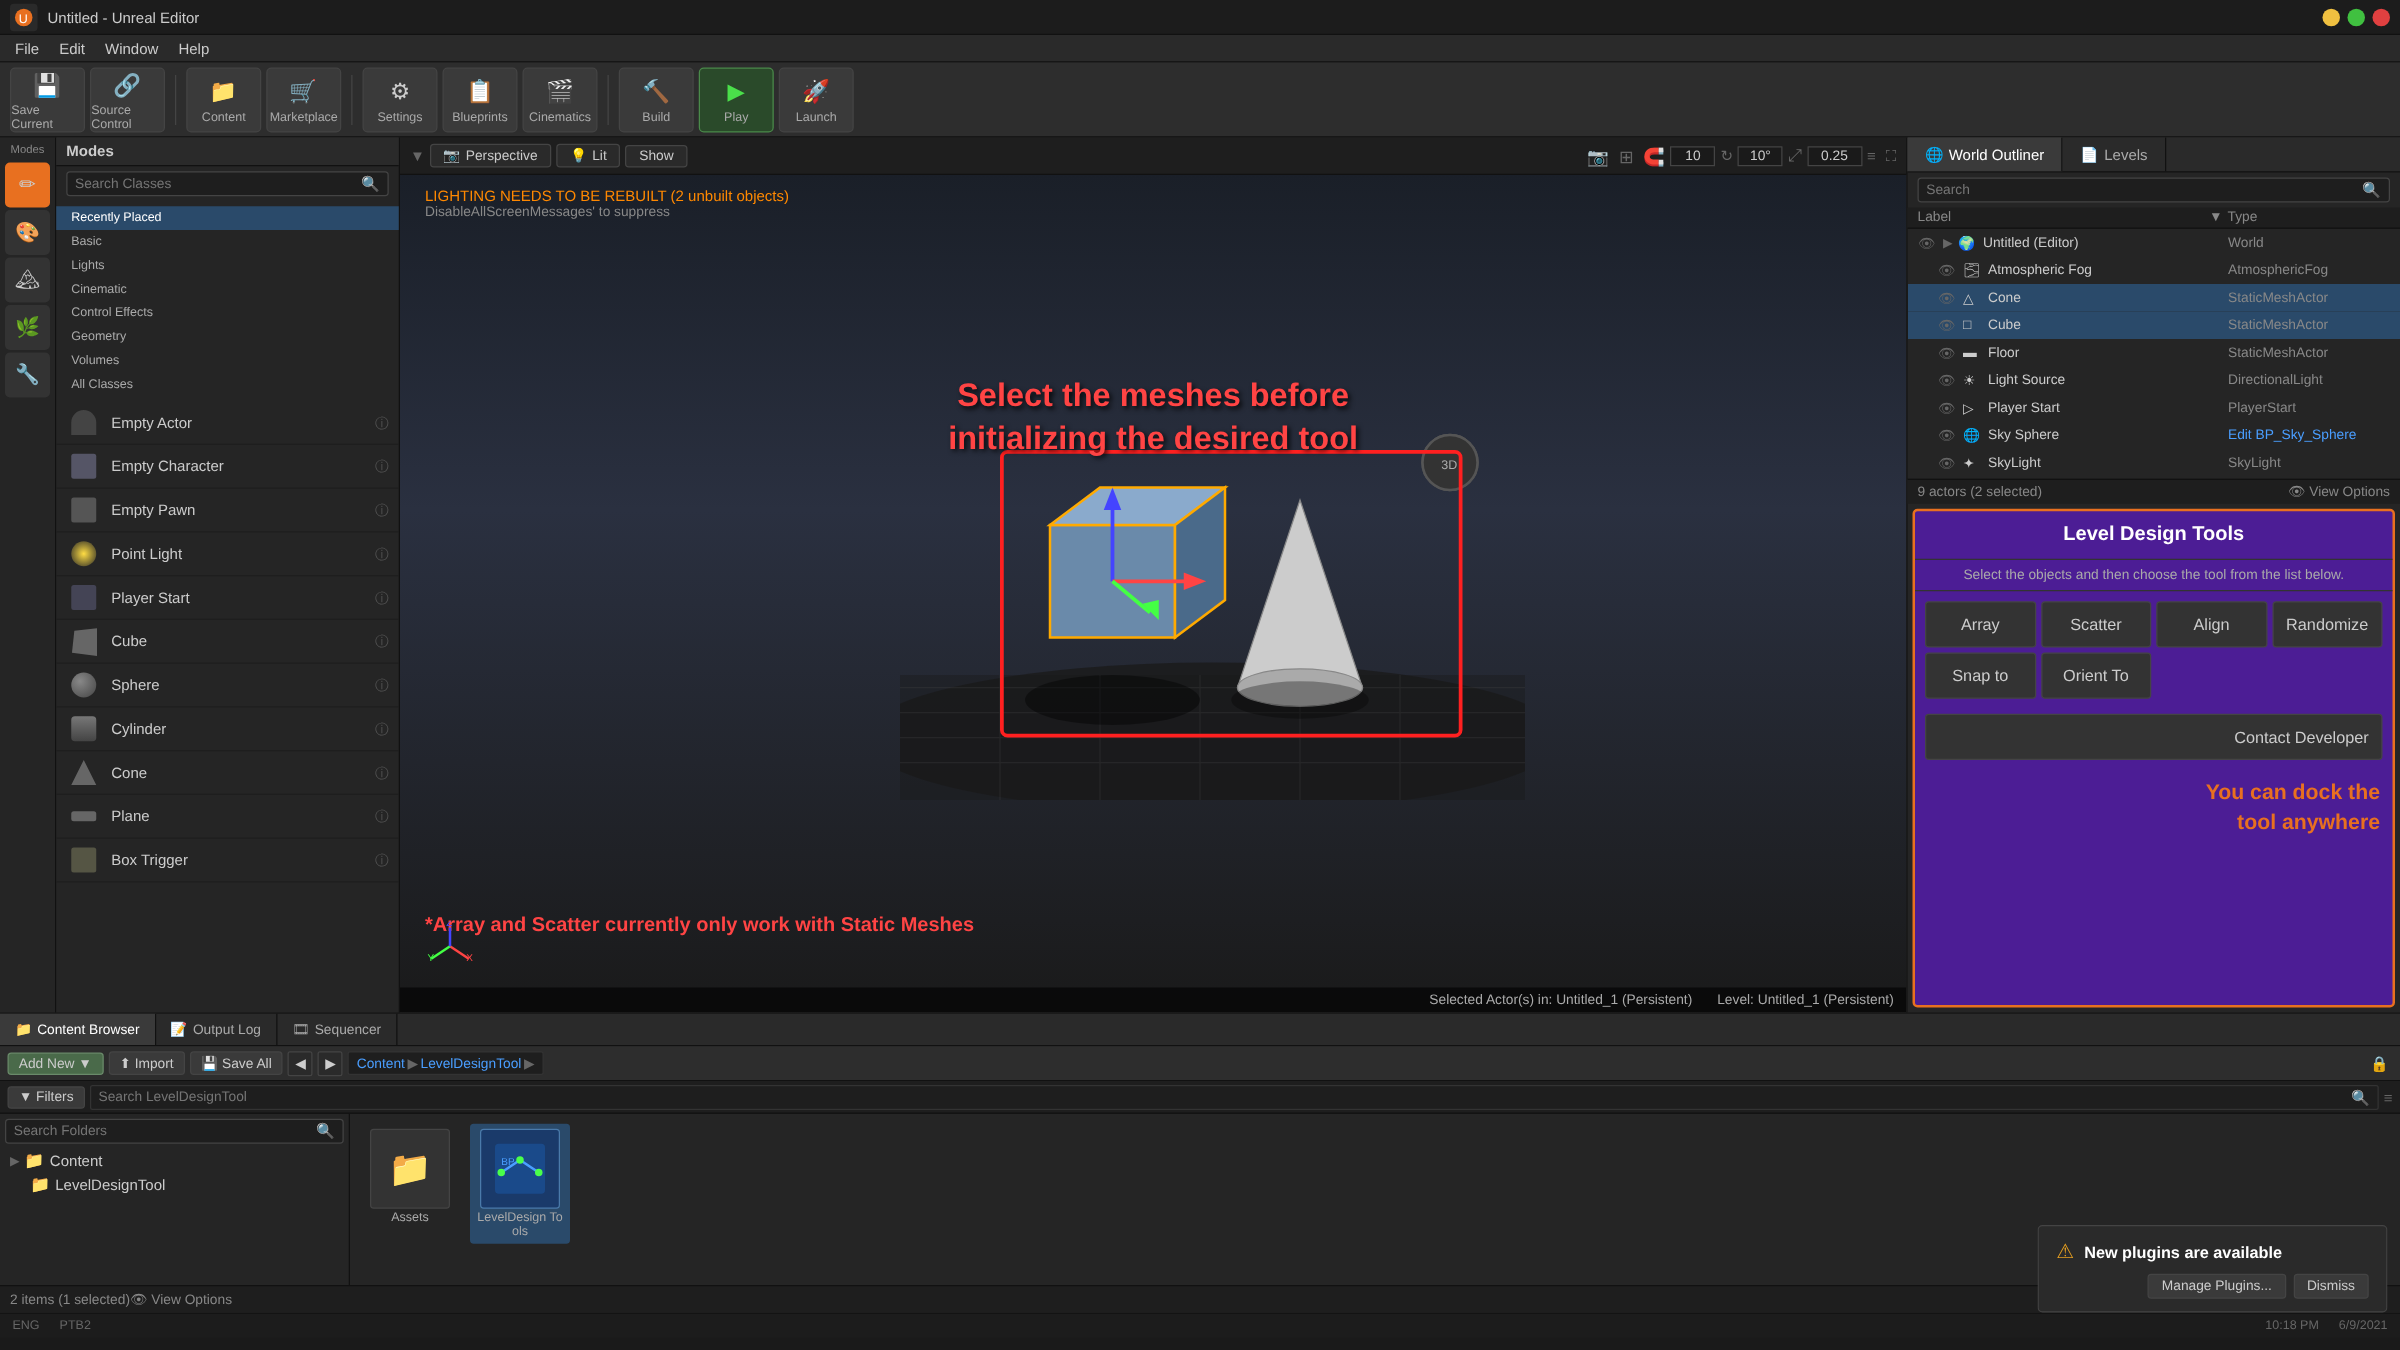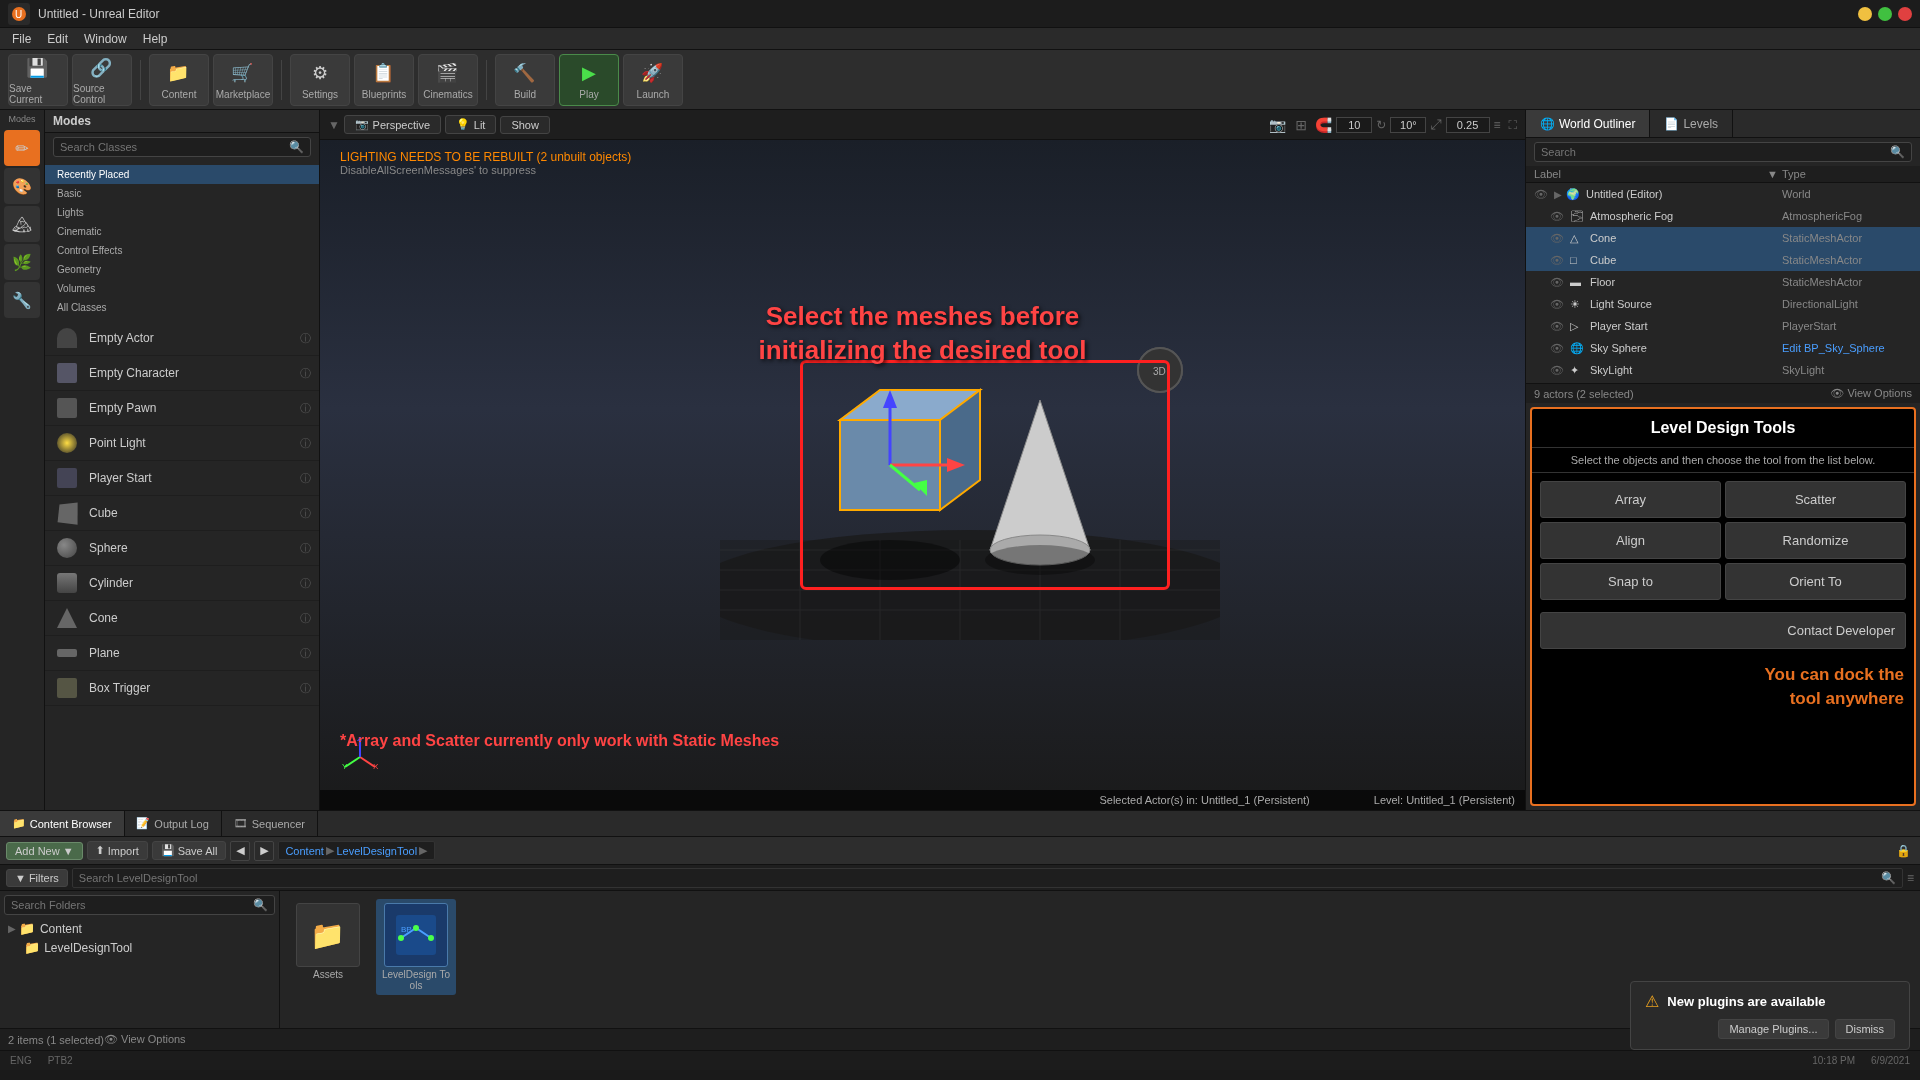--- a/index.html
+++ b/index.html
@@ -70,21 +70,21 @@
 
     
     .vp-text-main { position: absolute; top: 160px; left: 0; right: 0; text-align: center; }
     .vp-text-main p { color: #ff4444; font-size: 26px; font-weight: bold; line-height: 1.3; text-shadow: 2px 2px 4px rgba(0,0,0,0.8); }
     .vp-warning { position: absolute; top: 10px; left: 20px; right: 32px; }
     .warning-text { color: #ff8800; font-size: 12px; }
     .warning-hint { color: #888; font-size: 11px; }
     .vp-note { position: absolute; bottom: 60px; left: 20px; color: #ff4444; font-size: 16px; font-weight: bold; }
     .vp-axes { position: absolute; bottom: 30px; left: 20px; }
     .vp-status { position: absolute; bottom: 0; left: 0; right: 0; background: rgba(0,0,0,0.6); padding: 4px 10px; display: flex; justify-content: flex-end; gap: 20px; }
-    .vp-status span { color: #aaa; font-size: 11px; margin-left: 44px; }
+    .vp-status span { color: #aaa; font-size: 11px; }
 
     
     #right-panel { width: 395px; background: #252525; border-left: 1px solid #111; display: flex; flex-direction: column; }
 
     
     #outliner-header { display: flex; align-items: center; background: #2a2a2a; height: 28px; border-bottom: 1px solid #111; }
     .panel-tab { padding: 0 14px; height: 100%; display: flex; align-items: center; cursor: pointer; font-size: 12px; color: #aaa; border-right: 1px solid #111; }
     .panel-tab.active { background: #3a3a3a; color: #fff; }
     .outliner-search { display: flex; align-items: center; margin: 4px 8px; background: #1e1e1e; border: 1px solid #444; border-radius: 3px; padding: 2px 6px; }
     .outliner-search input { background: transparent; border: none; outline: none; color: #ccc; font-size: 11px; flex: 1; }
@@ -102,24 +102,24 @@
     .outliner-footer { padding: 3px 8px; background: #1e1e1e; display: flex; align-items: center; justify-content: space-between; border-top: 1px solid #111; }
     .outliner-footer span { font-size: 11px; color: #888; }
     .view-opts-btn { color: #4a9eff; font-size: 11px; cursor: pointer; }
 
     
     #details-header { display: flex; align-items: center; background: #2a2a2a; height: 26px; border-bottom: 1px solid #111; border-top: 1px solid #111; }
     .details-tab { padding: 0 12px; height: 100%; display: flex; align-items: center; cursor: pointer; font-size: 12px; color: #aaa; border-right: 1px solid #111; }
     .details-tab.active { background: #3a3a3a; color: #fff; }
 
     
-    #ldt-panel { flex: 1; background: #000000; padding: 0; border: 2px solid #e87020; margin: 4px; border-radius: 4px; }
+    #ldt-panel { flex: 1; background: #4c1d95; padding: 0; border: 2px solid #e87020; margin: 4px; border-radius: 4px; }
     .ldt-title { text-align: center; padding: 10px; font-size: 16px; font-weight: bold; color: #fff; border-bottom: 1px solid #333; }
     .ldt-subtitle { text-align: center; padding: 6px 10px; font-size: 11px; color: #aaa; border-bottom: 1px solid #333; }
-    .ldt-grid { display: grid; grid-template-columns: 1fr 1fr; gap: 4px; padding: 8px; }
+    .ldt-grid { display: grid; grid-template-columns: 1fr 1fr 1fr 1fr; gap: 4px; padding: 8px; }
     .ldt-btn { background: #333; border: 1px solid #444; border-radius: 3px; padding: 10px; text-align: center; cursor: pointer; color: #ccc; font-size: 13px; }
     .ldt-contact { margin: 4px 8px; background: #333; border: 1px solid #444; border-radius: 3px; padding: 10px; text-align: right; cursor: pointer; color: #ccc; font-size: 13px; }
     .ldt-dock-text { text-align: right; padding: 10px; color: #e87020; font-size: 17px; font-weight: bold; line-height: 1.4; }
 
     
     #bottom-layout { display: flex; height: 240px; border-top: 1px solid #111; }
 
     
     #content-browser { flex: 1; background: #252525; display: flex; flex-direction: column; }
     #cb-header { display: flex; align-items: center; background: #2a2a2a; height: 26px; border-bottom: 1px solid #111; gap: 0; }

